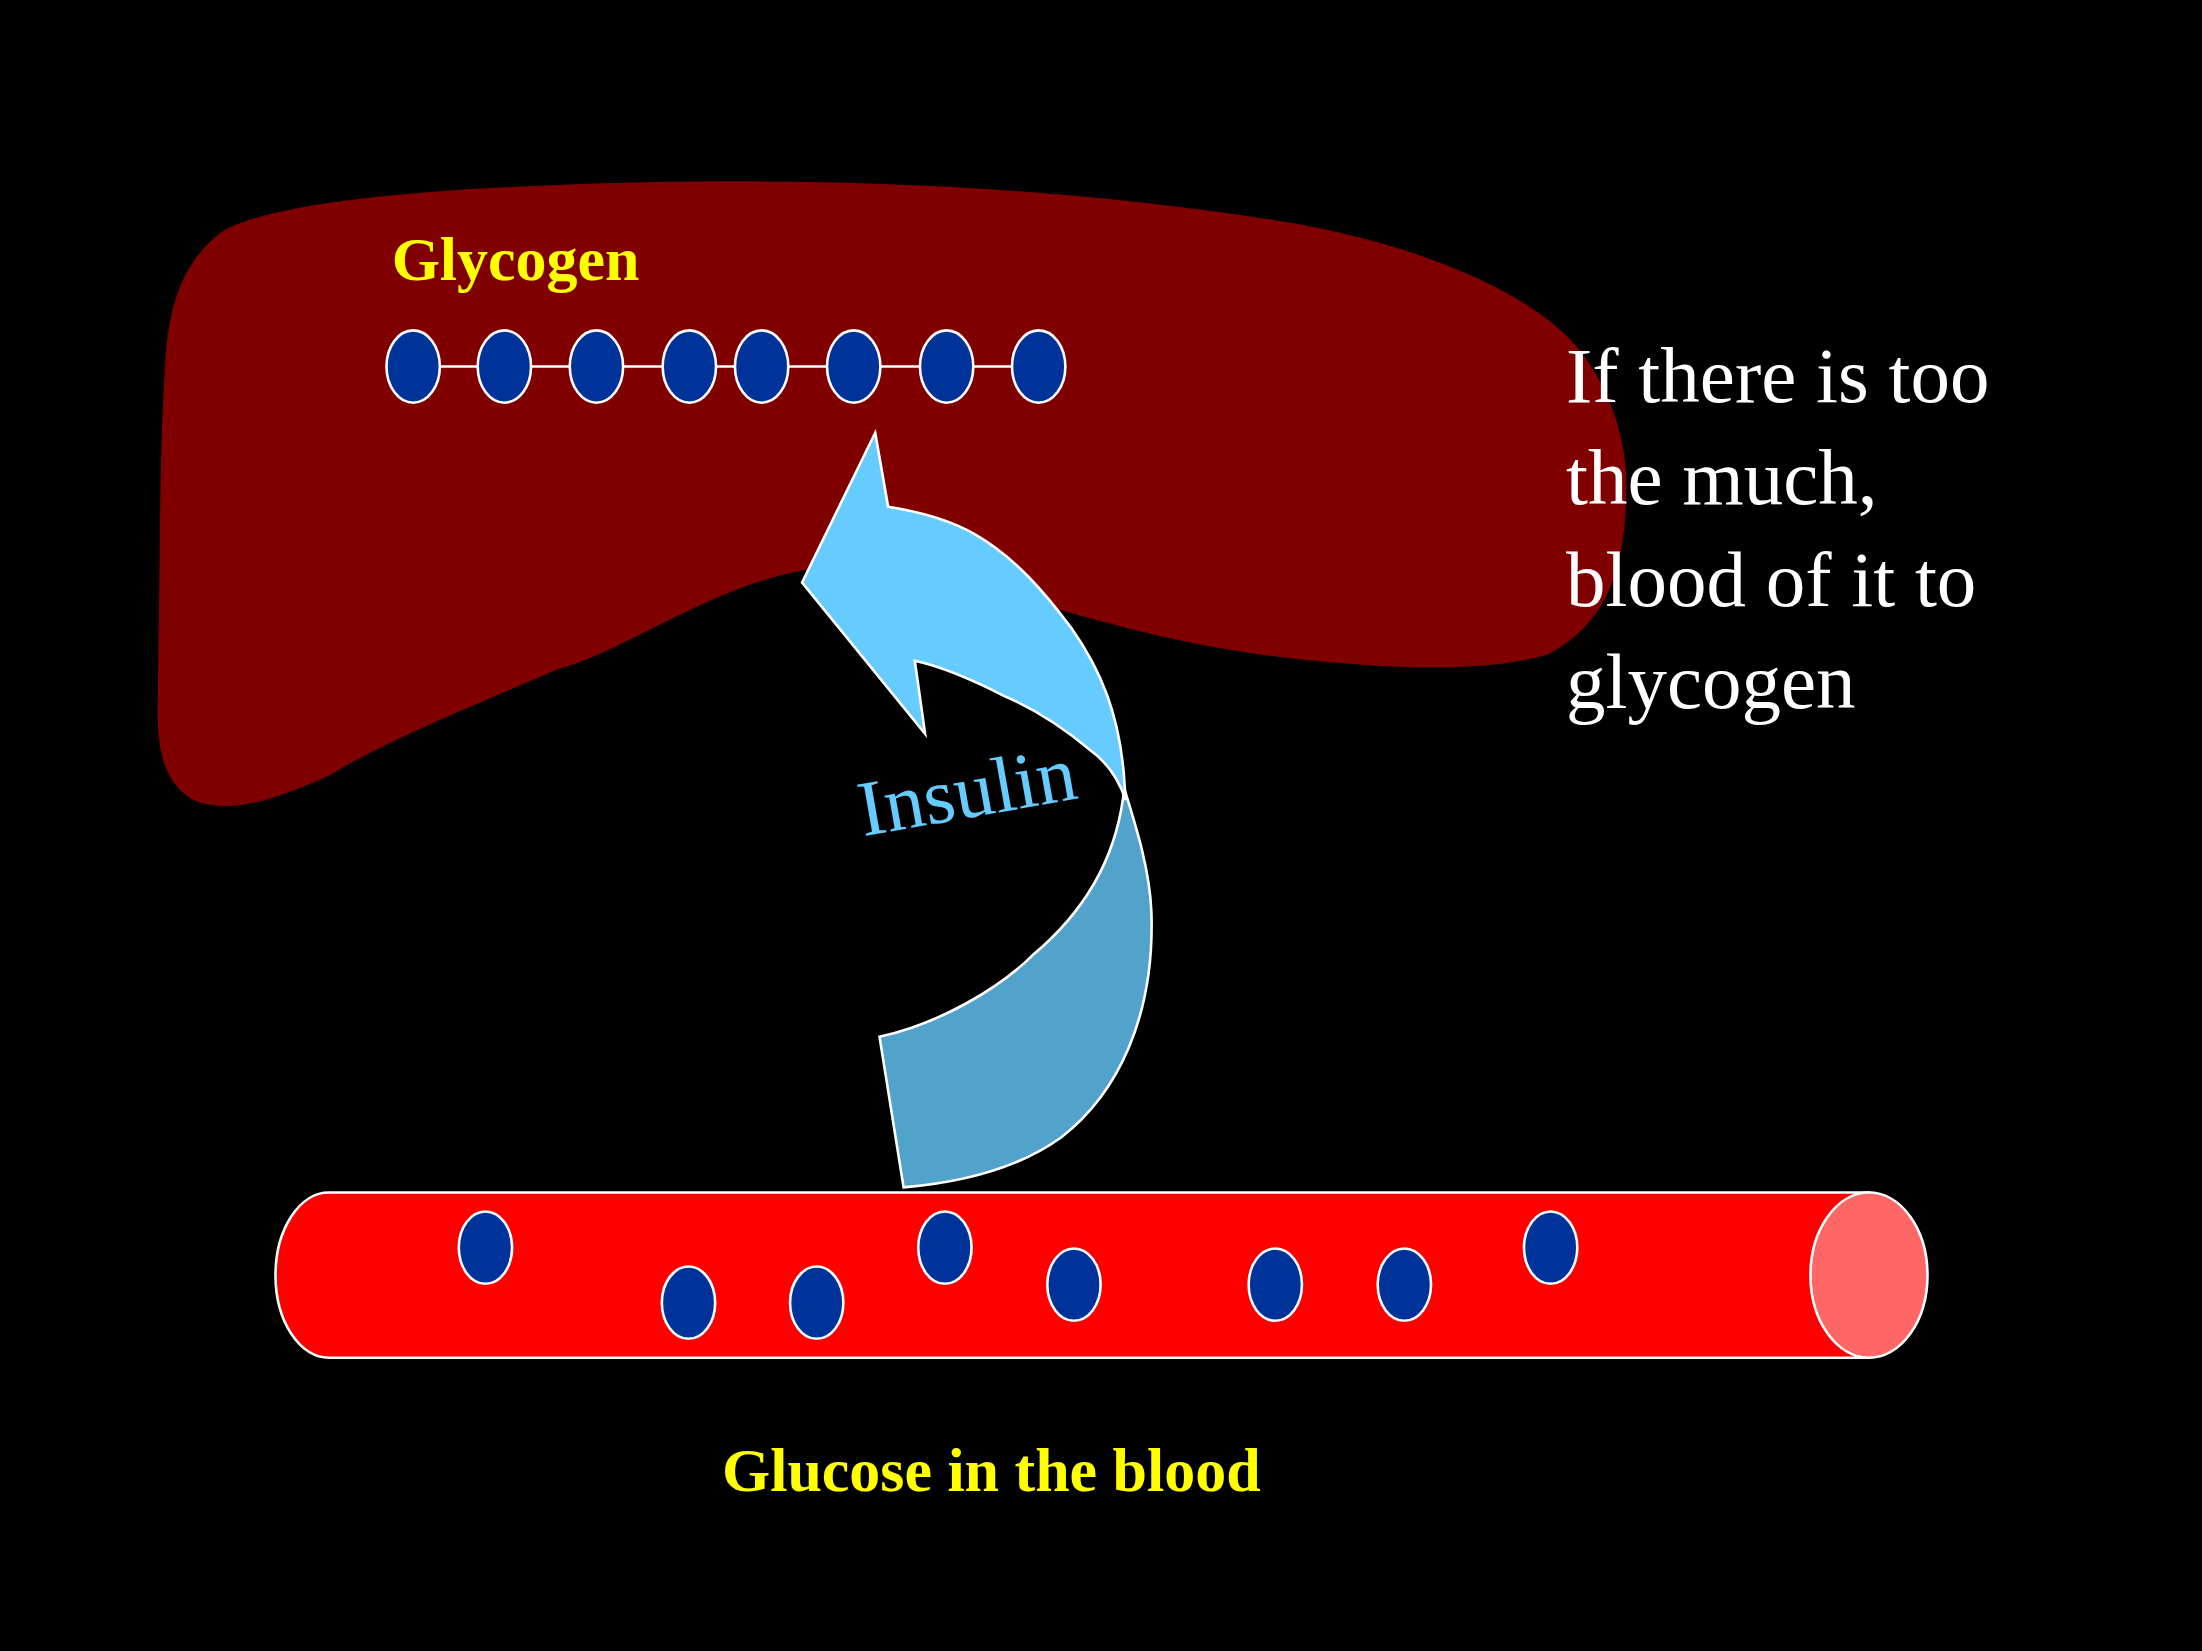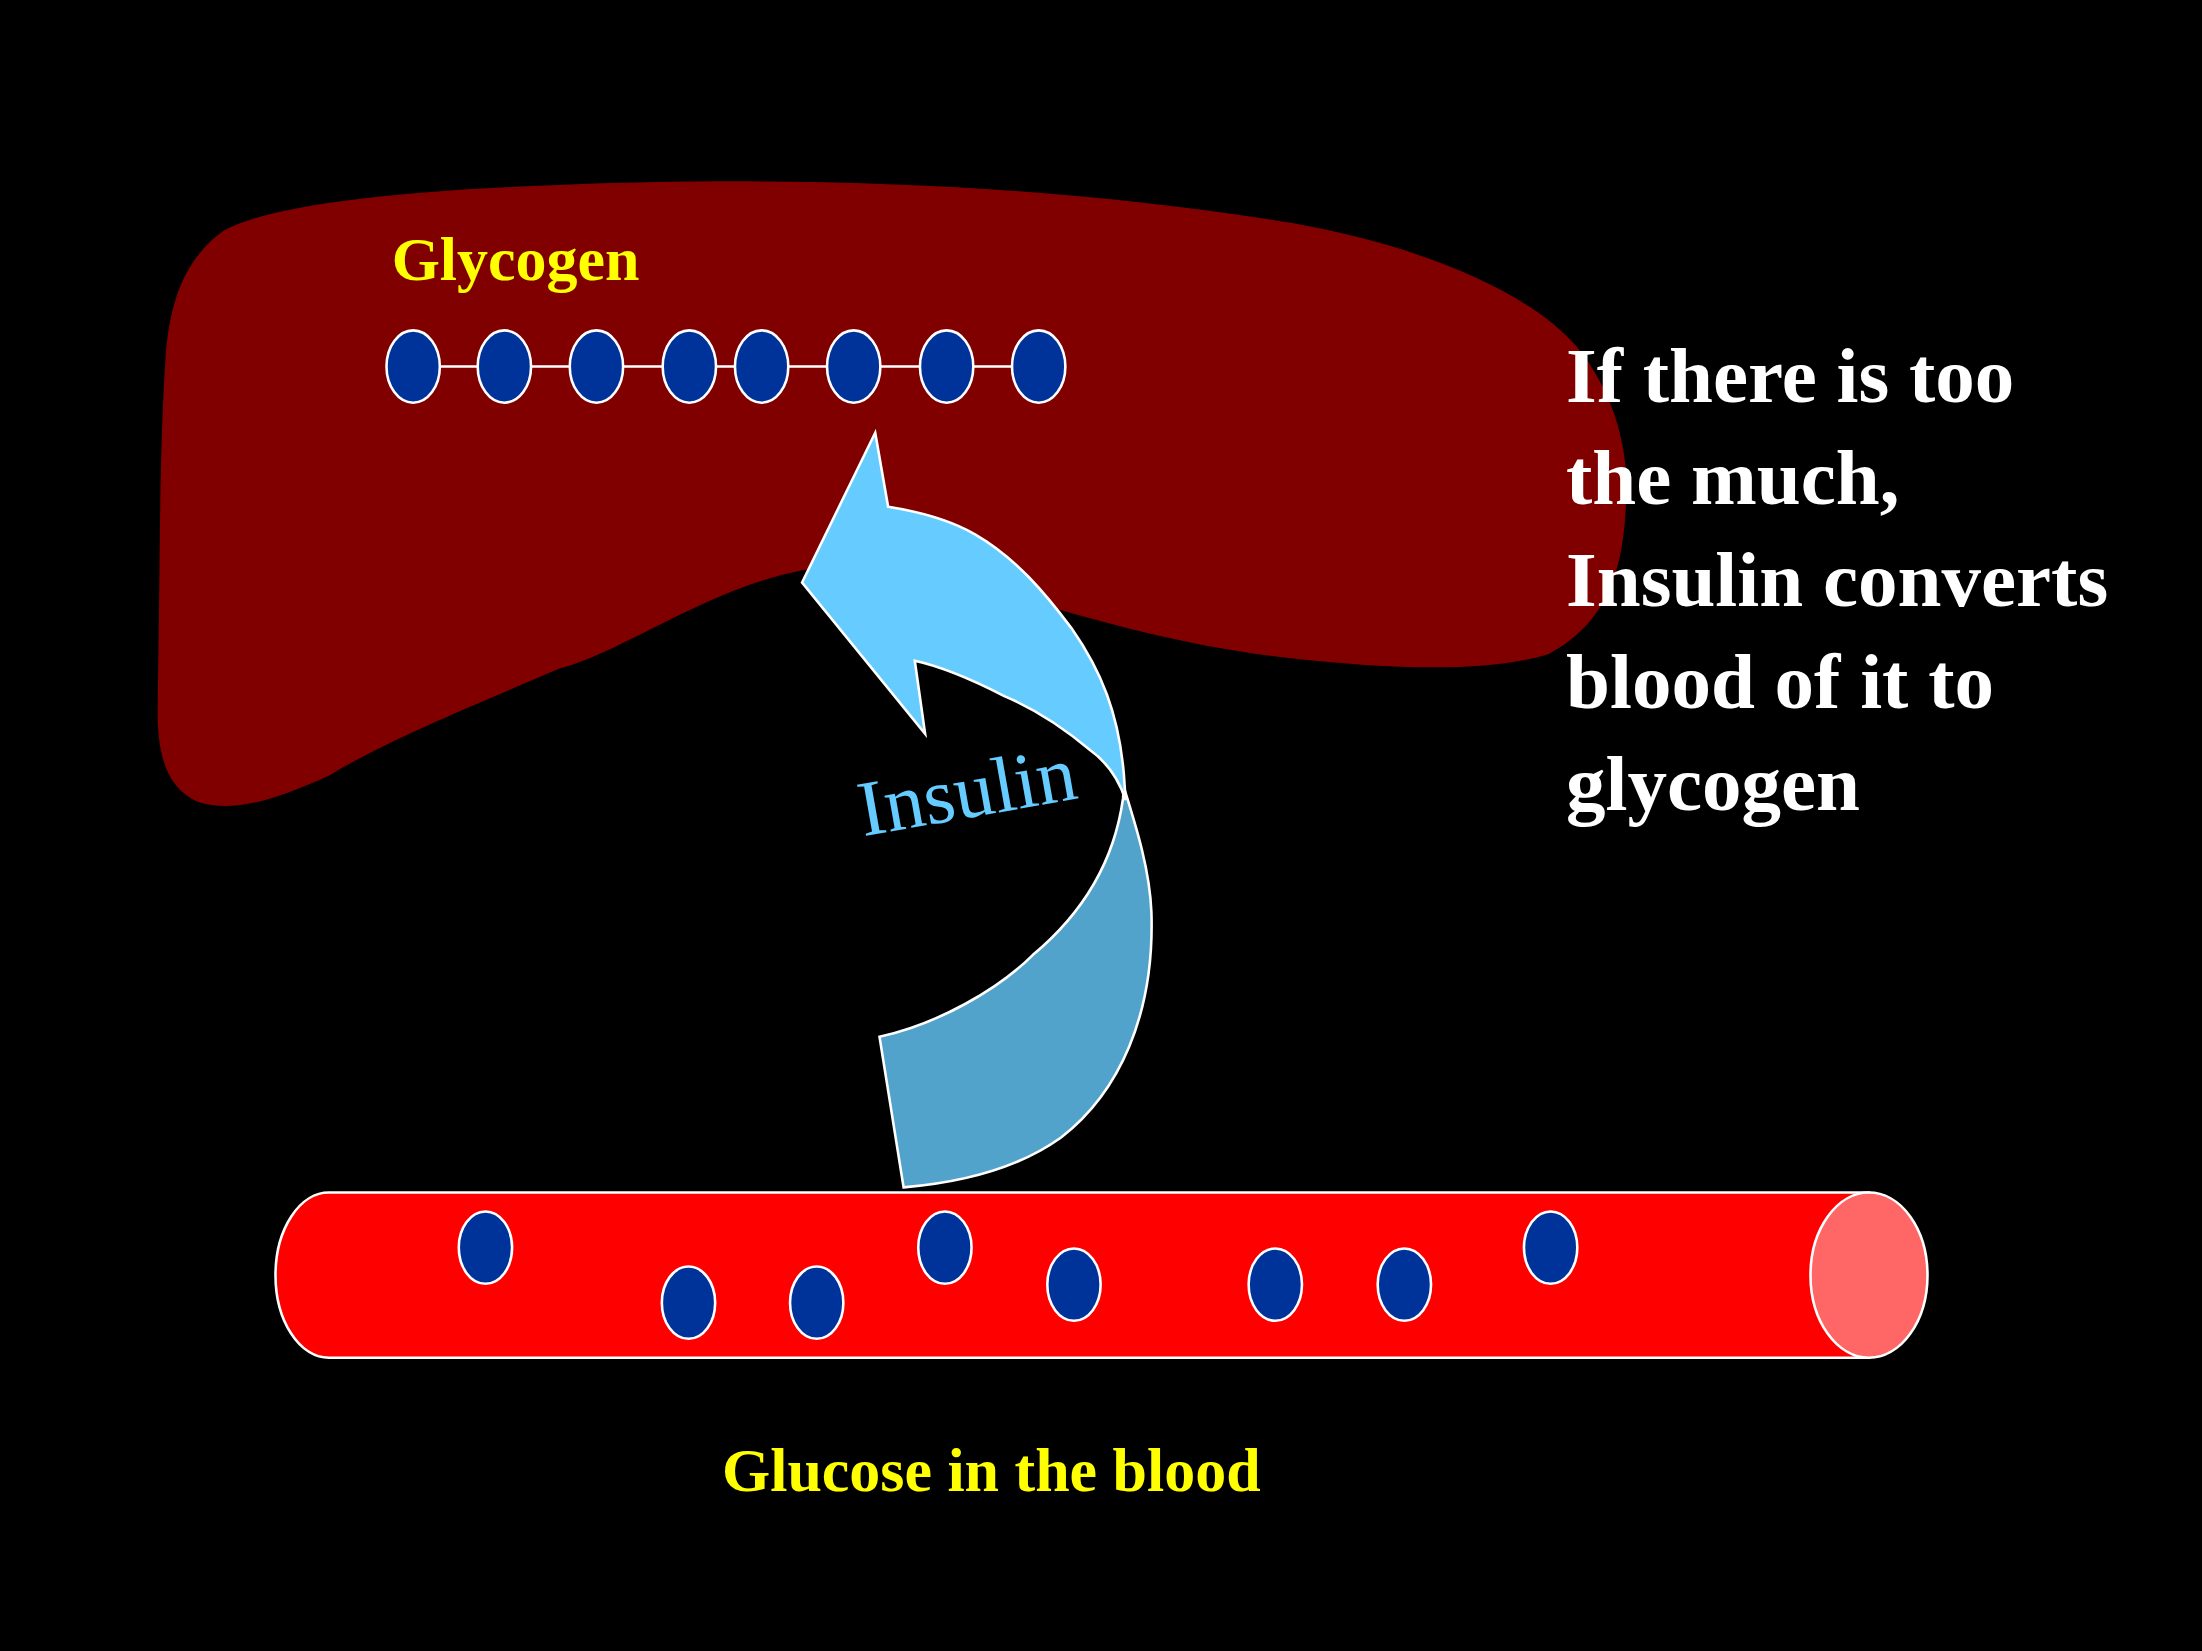--- a/index.html
+++ b/index.html
@@ -37,21 +37,20 @@
       width: 602px;
       color: #FFFFFF;
       font-family: "Liberation Serif", "DejaVu Serif", serif;
       font-size: 79px;
       line-height: 102px;
       margin: 0;
     }
     .explain-text span {
       display: block;
       white-space: nowrap;
-      font-weight: bold;
     }
   </style>
 </head>
 <body>
 
 <svg id="stage" width="2203" height="1652" viewBox="0 0 2560 1920" xmlns="http://www.w3.org/2000/svg">
   <rect x="0" y="0" width="2560" height="1920" fill="#000000"></rect>
 
   <path id="liver-shape" fill="#800000" d="M 650 215
            C 900 205, 1200 210, 1500 259
@@ -125,17 +124,16 @@
              L 1075 853
              L 932 677 Z"></path>
   </g>
 
   <text id="glucose-label" class="label-yellow" x="839" y="1733" fill="#FFFF00">Glucose in the blood</text>
 </svg>
 
 <p class="explain-text" id="explain-text" style="color: rgb(255, 255, 255);">
     <span>If  there is too</span>
     <span>the much,</span>
-    <span>Insulin converts</span>
     <span>blood of  it to</span>
     <span>glycogen</span>
   </p>
 
 
 </body></html>

